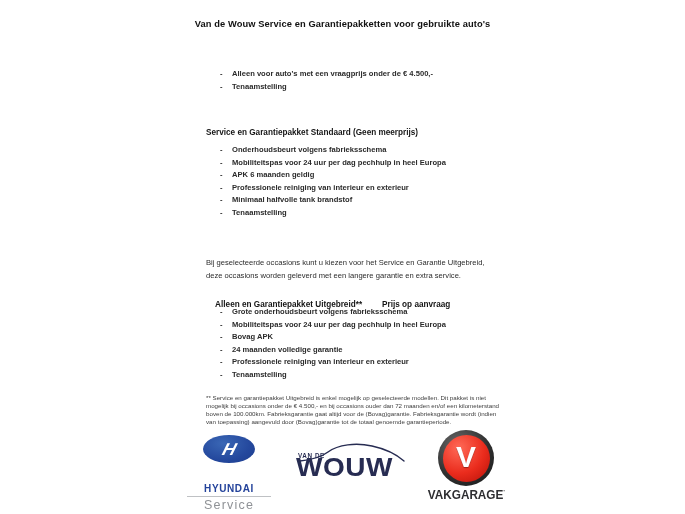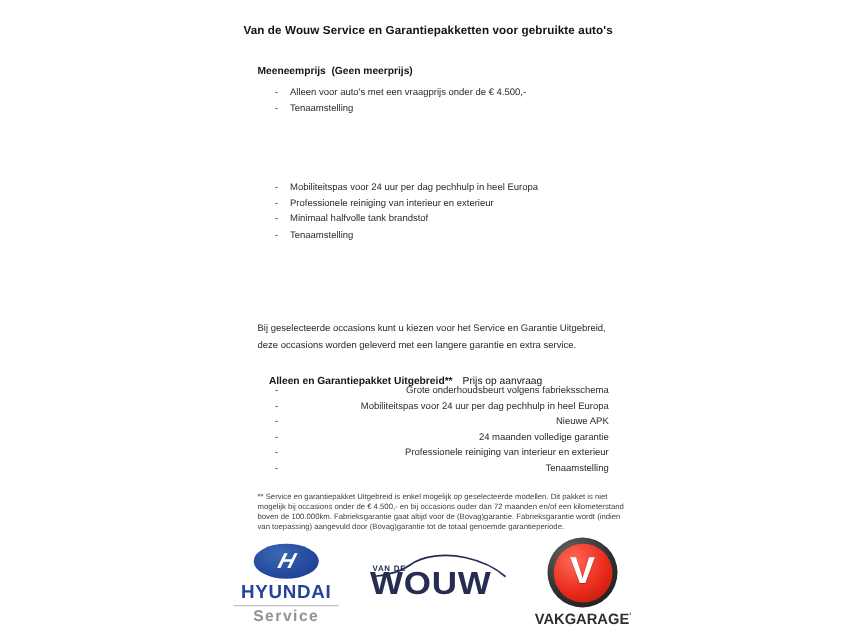--- a/index.html
+++ b/index.html
@@ -12,30 +12,30 @@
     position:absolute; top:19px; left:0; width:685px;
     text-align:center; font-size:9.3px; font-weight:700; color:#111;
     letter-spacing:0.1px;
   }
 
   .sec-heading {
     position:absolute; left:206px; width:300px;
     font-size:8.2px; font-weight:700; color:#151515; white-space:pre-wrap;
   }
   .sec-heading .price {
-    display:inline-block; margin-left:8px; font-weight:400;
+    display:inline-block; margin-left:20px; font-weight:700;
   }
 
   ul.bullets {
     position:absolute; left:206px; list-style:none;
     padding-left:14px; width:272px;
   }
   ul.bullets li {
     position:relative; padding-left:12px;
-    font-size:7.6px; line-height:12.5px; color:#2b2b2b; width:267px;
+    font-size:7.6px; line-height:12.5px; color:#2b2b2b; width:267px;font-weight:bold;
   }
   ul.bullets li::before { content:"-"; position:absolute; left:0; top:0; color:#2b2b2b; }
 
   .para {
     position:absolute; left:206px; top:256px; width:295px;
     font-size:7.6px; line-height:13px; color:#2b2b2b;
   }
 
   .footnote {
     position:absolute; left:206px; top:394px; width:298px;
@@ -47,23 +47,23 @@
   .h-oval {
     width:52px; height:28px; margin:0 auto;
     background: radial-gradient(ellipse at 38% 30%, #3a67b5 0%, #24489d 60%, #1c3c8d 100%);
     border-radius:50%;
     display:flex; align-items:center; justify-content:center;
   }
   .h-oval span {
     color:#fff; font-weight:700; font-style:italic; font-size:18px;
     transform: skewX(-16deg) scaleY(0.95); line-height:1;
   }
-  .h-brand { margin-top:2px; color:#24439b; font-weight:700; font-size:15px; letter-spacing:0.6px; }
+  .h-brand { margin-top:20px; color:#24439b; font-weight:700; font-size:10px; letter-spacing:0.6px; }
   .h-divider { border-top:1.5px solid #bfc1c4; margin:2px 1px 1px 1px; }
-  .h-service { color:#8f9296; font-weight:700; font-size:12.5px; letter-spacing:1.2px; }
+  .h-service { color:#8f9296; font-weight:400; font-size:12.5px; letter-spacing:1.2px; }
 
   .wouw-logo { position:absolute; left:296px; top:440px; width:112px; height:50px; }
   .w-car { position:absolute; left:0; top:0; width:112px; height:24px; }
   .w-vande {
     position:absolute; left:2px; top:12px;
     font-size:6.3px; font-weight:800; color:#272c52; letter-spacing:0.6px;
   }
   .w-main {
     position:absolute; left:0; top:14px;
     font-size:25px; font-weight:900; color:#272c52; letter-spacing:0.5px;
@@ -91,51 +91,53 @@
     letter-spacing:0; transform:scaleX(0.98); white-space:nowrap;
   }
   .v-label sup { font-size:6px; }
 
   
   #h-sec1 { top:52px; }
   #ul-sec1 { top:68px; }
   #h-sec2 { top:128px; }
   #ul-sec2 { top:144px; }
   #h-sec3 { top:291px; }
-  #ul-sec3 { top:306px;text-align:right; }
+  #ul-sec3 { top:306px; }
 </style>
 </head>
 <body>
 
 <div class="page">
 
   <div class="title">Van de Wouw Service en Garantiepakketten voor gebruikte auto's</div>
 
-  <div class="sec-heading" id="h-sec1">Meeneemprijs  (Geen meerprijs)</div>
   <ul class="bullets" id="ul-sec1">
       <li>Alleen voor auto's met een vraagprijs onder de € 4.500,-</li>
       <li>Tenaamstelling</li>
     </ul>
 
+  <div class="sec-heading" id="h-sec2">Service en Garantiepakket Standaard (Geen meerprijs)</div>
   <ul class="bullets" id="ul-sec2">
+      <li>Onderhoudsbeurt volgens fabrieksschema</li>
       <li>Mobiliteitspas voor 24 uur per dag pechhulp in heel Europa</li>
+      <li>APK 6 maanden geldig</li>
       <li>Professionele reiniging van interieur en exterieur</li>
       <li>Minimaal halfvolle tank brandstof</li>
       <li>Tenaamstelling</li>
     </ul>
 
   <div class="para">Bij geselecteerde occasions kunt u kiezen voor het Service en Garantie Uitgebreid, deze occasions worden geleverd met een langere garantie en extra service.</div>
 
   <div class="sec-heading" id="h-sec3">
     <span>Alleen en Garantiepakket Uitgebreid**</span><span class="price">Prijs op aanvraag</span>
   </div>
   <ul class="bullets" id="ul-sec3">
       <li>Grote onderhoudsbeurt volgens fabrieksschema</li>
       <li>Mobiliteitspas voor 24 uur per dag pechhulp in heel Europa</li>
-      <li>Nieuwe APK</li>
+      <li>Bovag APK</li>
       <li>24 maanden volledige garantie</li>
       <li>Professionele reiniging van interieur en exterieur</li>
       <li>Tenaamstelling</li>
     </ul>
 
   <div class="footnote">** Service en garantiepakket Uitgebreid is enkel mogelijk op geselecteerde modellen. Dit pakket is niet mogelijk bij occasions onder de € 4.500,- en bij occasions ouder dan 72 maanden en/of een kilometerstand boven de 100.000km.  Fabrieksgarantie gaat altijd voor de (Bovag)garantie. Fabrieksgarantie wordt (indien van toepassing) aangevuld door (Bovag)garantie tot de totaal genoemde garantieperiode.</div>
 
   <div class="hyundai-logo">
     <div class="h-oval">
       <span>H</span>

